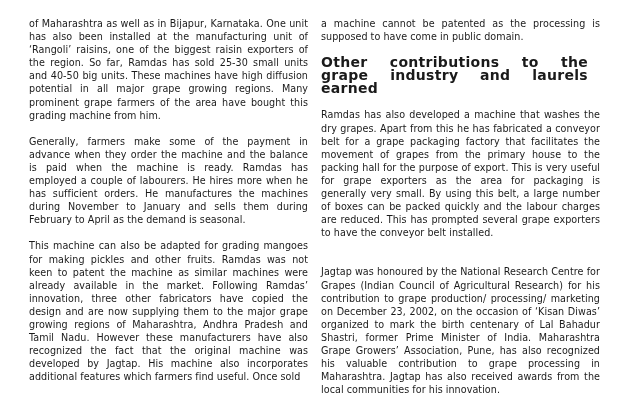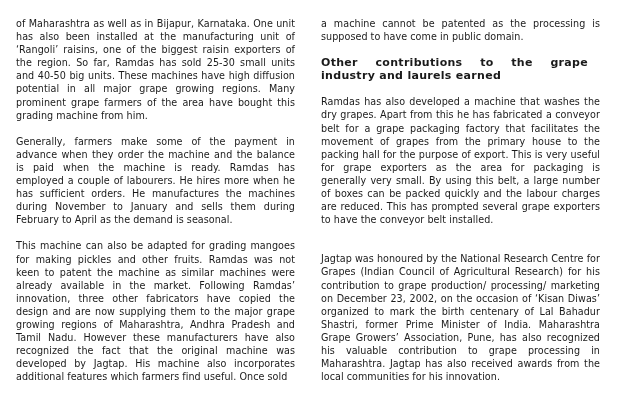--- a/index.html
+++ b/index.html
@@ -17,29 +17,29 @@
     }
     .col {
       position: absolute;
       top: 17px;
       width: 279px;
       font-size: 9.6px;
       line-height: 13.1px;
       text-align: justify;
       letter-spacing: 0.05px;
     }
-    .col-left { left: 16px; }
+    .col-left { left: 29px; }
     .col-right { left: 321px; }
     p {
       margin: 0 0 13px 0;
       text-align: justify;
     }
     h3 {
       margin: 0 12px 13px 0;
-      font-size: 11px;
+      font-size: 14px;
       line-height: 13.1px;
       font-weight: bold;
       text-align: justify;
       letter-spacing: 0.3px;
     }
     .gap-extra { margin-top: 26px; }
   </style>
 </head>
 <body>
 

